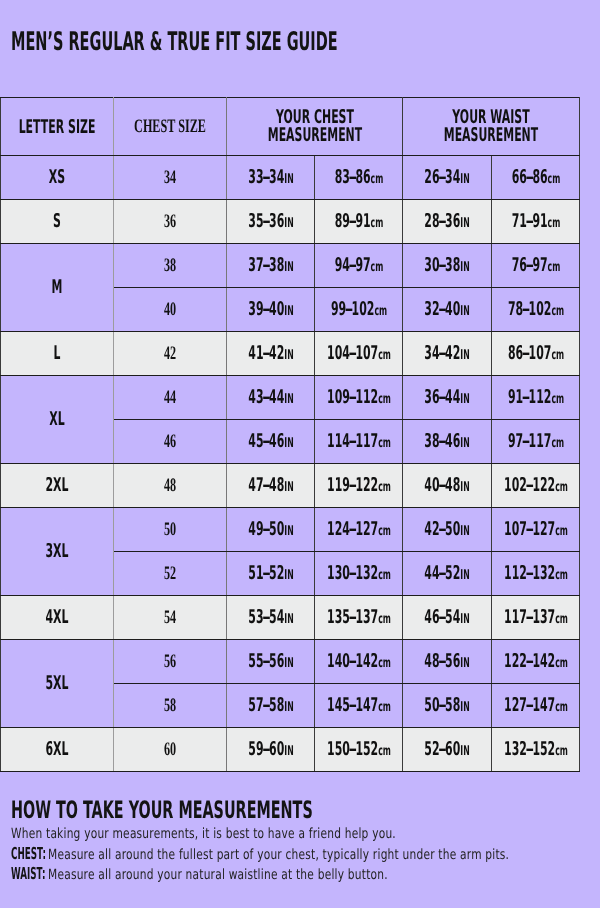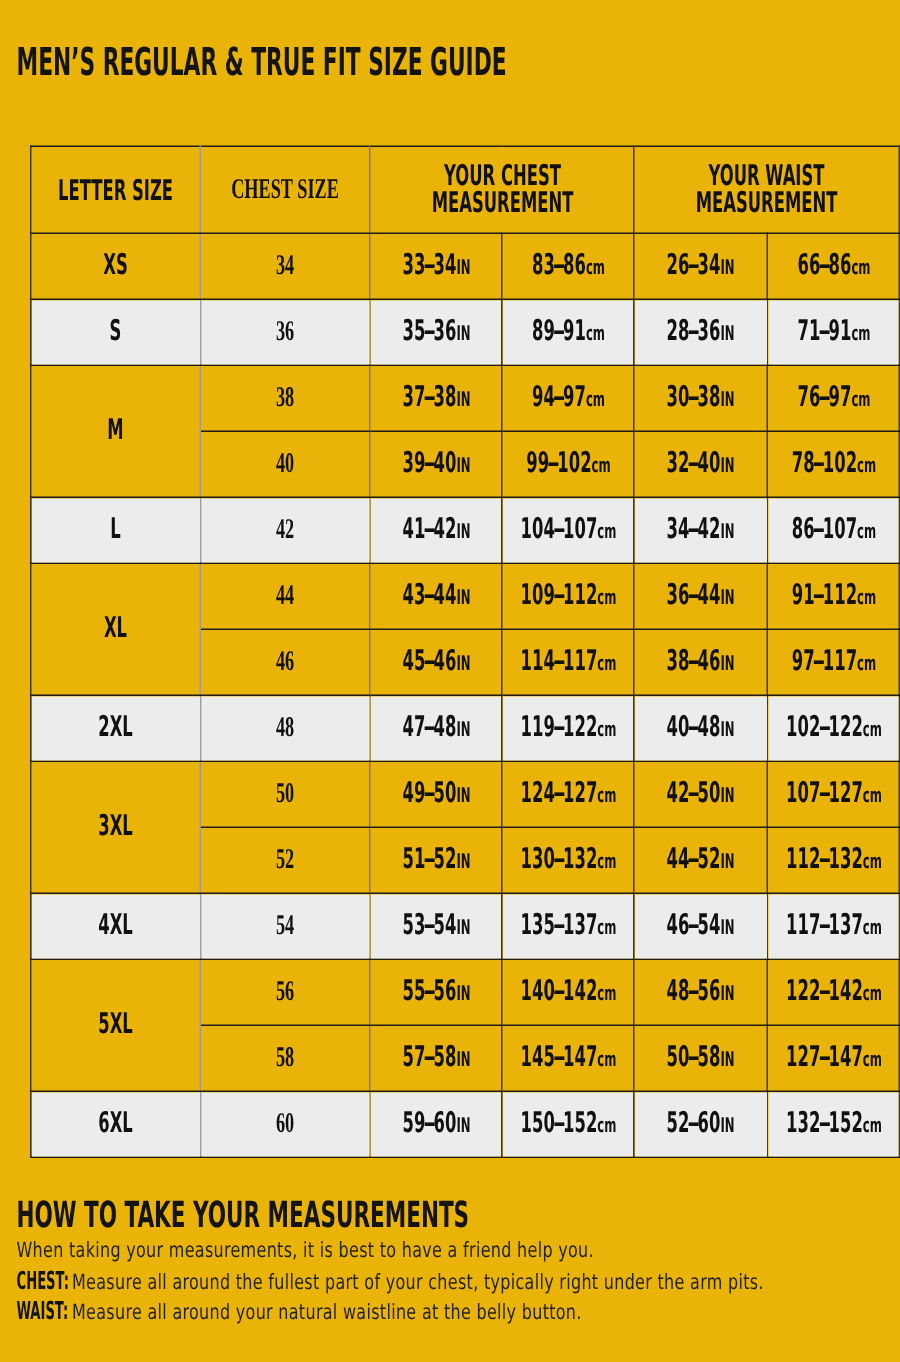--- a/index.html
+++ b/index.html
@@ -1,21 +1,21 @@
 <!DOCTYPE html>
 <html><head>
 <meta charset="utf-8">
 <style>
   html,body{margin:0;padding:0;background:#fff;}
   body{width:600px;height:908px;font-family:"DejaVu Sans Condensed","DejaVu Sans",sans-serif;overflow:hidden;-webkit-font-smoothing:antialiased;text-rendering:geometricPrecision;}
-  .page{position:relative;width:600px;height:908px;background:#eab308;}
+  .page{position:relative;width:600px;height:908px;background:#c4b5fd;}
   .title,.how,.body-txt,.lbl,table.size td,table.size td .cnd,table.size td span{will-change:opacity;}
   .title{position:absolute;left:11px;top:30px;margin:0;font-size:25.7px;line-height:25.7px;font-weight:bold;color:#141414;white-space:nowrap;transform:scaleX(0.627);transform-origin:left top;}
 
-  table.size{position:absolute;left:20px;top:97px;width:579px;border-collapse:collapse;table-layout:fixed;}
+  table.size{position:absolute;left:0;top:97px;width:579px;border-collapse:collapse;table-layout:fixed;}
   table.size td{border-top:1px solid #1d1d1d;border-bottom:1px solid #1d1d1d;border-left:1px solid #9c9c9c;border-right:1px solid #9c9c9c;text-align:center;vertical-align:middle;color:#111;font-weight:bold;font-size:19px;padding:0;line-height:1;}
   table.size td:first-child{border-left-color:#3a3a3a;}
   table.size td:last-child{border-right-color:#3a3a3a;}
   table.size td.vd{border-left-color:#3a3a3a;}
   table.size td.vr{border-right-color:#3a3a3a;}
   table.size td.vm{border-left-color:#787878;}
   table.size td.vmr{border-right-color:#787878;font-family:Liberation Serif, serif;}
   table.size tr{height:44px;}
   table.size tr.hdr{height:58px;}
   table.size td{position:relative;}

